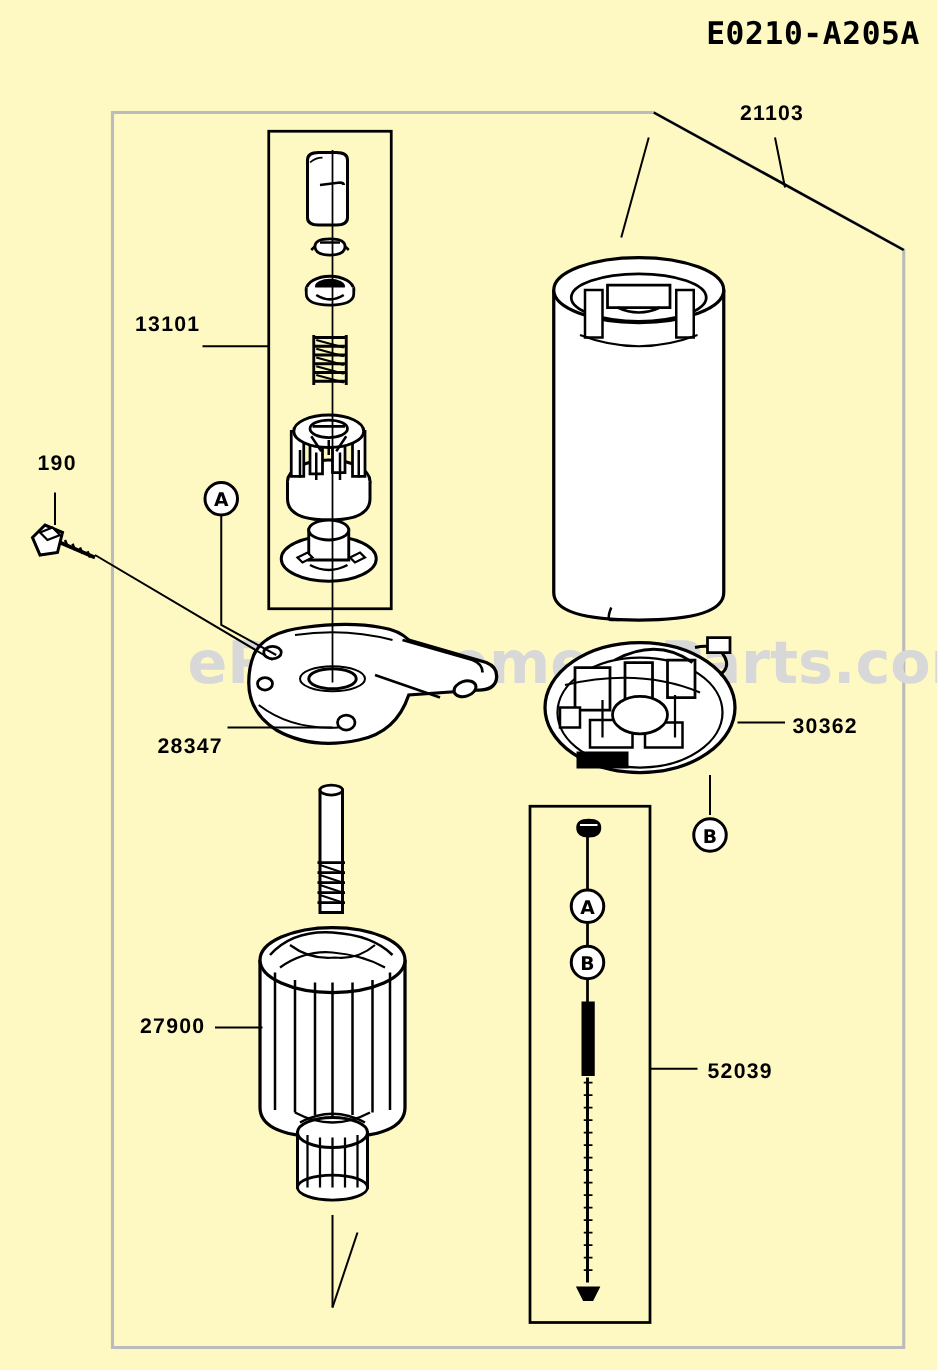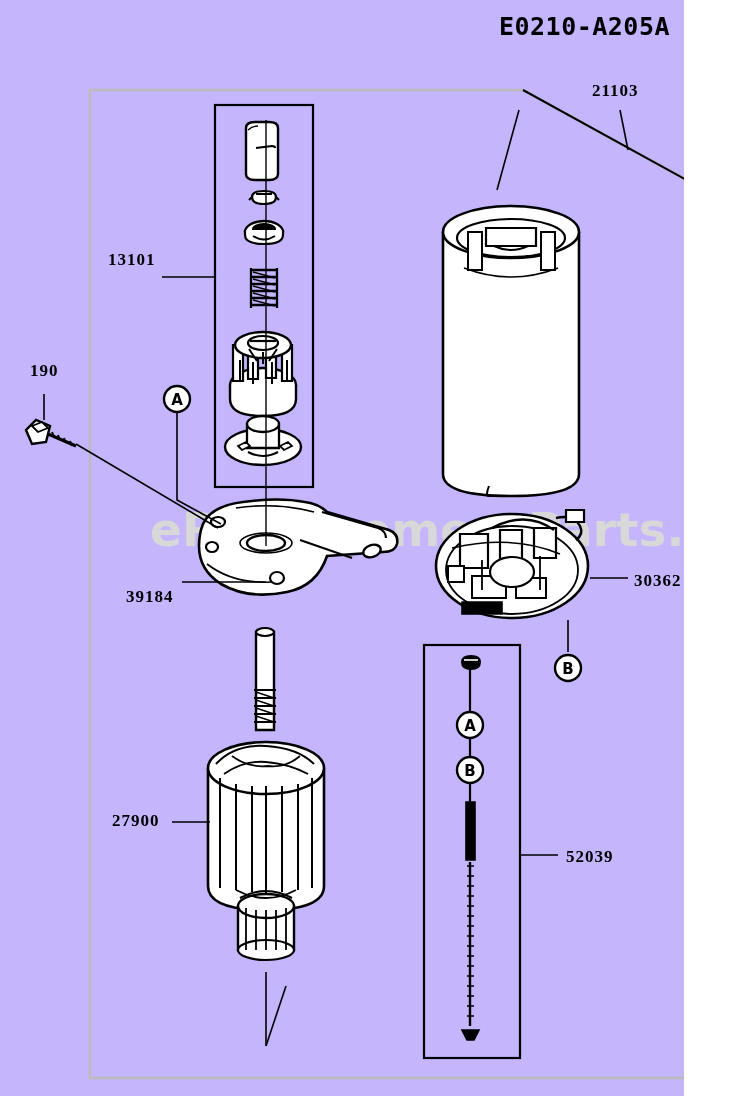--- a/index.html
+++ b/index.html
@@ -3,39 +3,39 @@
 <meta charset="utf-8">
 <style>
   * { box-sizing: border-box; }
   html, body {
     margin: 0; padding: 0;
     background: #ffffff;
     font-family: "DejaVu Sans", sans-serif;
   }
   #page {
     position: relative;
-    width: 684px;
+    width: 750px;
     height: 1096px;
-    background: #c4b5fd;
+    background: #fef9c3;
     overflow: hidden;
   }
   #diagram-title {
     position: absolute;
     right: 14px;
     top: 12px;
     font-family: "DejaVu Sans Mono", monospace;
     font-size: 25px;
     font-weight: bold;
     letter-spacing: 0.5px;
     color: #000;
     white-space: nowrap;
   }
   .part-label {
     position: absolute;
-    font-family: Liberation Serif, serif;
+    font-family: Liberation Sans, sans-serif;
     font-size: 17px;
     font-weight: bold;
     color: #000;
     letter-spacing: 1px;
     white-space: nowrap;
   }
   svg.layer {
     position: absolute;
     left: 0; top: 0;
     width: 750px;
@@ -251,19 +251,19 @@
       <text x="470" y="731" text-anchor="middle" font-family="DejaVu Sans, sans-serif" font-size="15" font-weight="bold" fill="#000">A</text>
     </g>
     <g>
       <circle cx="470" cy="770" r="13" fill="#fff" stroke="#000" stroke-width="2.4"></circle>
       <text x="470" y="776" text-anchor="middle" font-family="DejaVu Sans, sans-serif" font-size="15" font-weight="bold" fill="#000">B</text>
     </g>
   </svg>
 
   <div class="part-label" style="left:108px; top:250px;">13101</div>
   <div class="part-label" style="left:30px; top:361px;">190</div>
-  <div class="part-label" style="left:126px; top:587px;">39184</div>
+  <div class="part-label" style="left:126px; top:587px;">28347</div>
   <div class="part-label" style="left:112px; top:811px;">27900</div>
   <div class="part-label" style="left:592px; top:81px;">21103</div>
   <div class="part-label" style="left:634px; top:571px;">30362</div>
   <div class="part-label" style="left:566px; top:847px;">52039</div>
 
 </div>
 
 </body></html>

